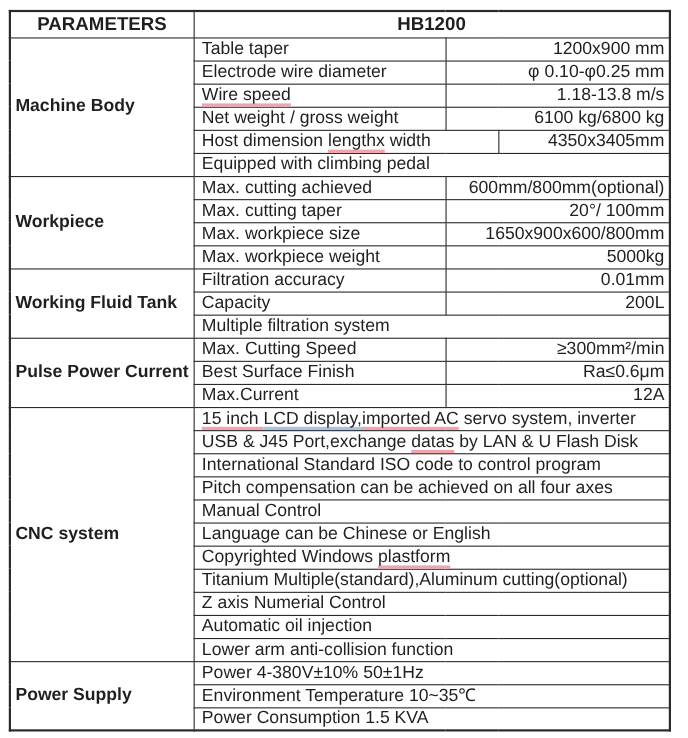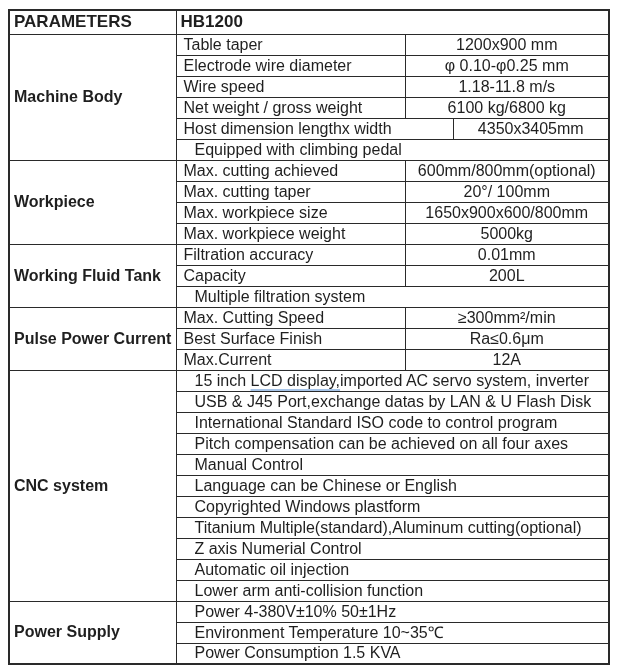--- a/index.html
+++ b/index.html
@@ -35,31 +35,32 @@
     padding:0 4px;
     font-size:16px;
     line-height:1.1;
     vertical-align:middle;
     white-space:nowrap;
     overflow:hidden;
   }
   tr.hrow td{height:24px;}
   .hcell{
     font-weight:bold;
-    text-align:left;
+    text-align:center;
     font-size:17px;
   }
   td.cat{
     font-weight:bold;
     text-align:left;
   }
   td.pname{text-align:left;padding-left:7px;}
-  td.pval{text-align:center;margin-top:28px;}
-  td.pspan{text-align:left;padding-left:18px;}
+  td.pval{text-align:right;margin-top:28px;}
+  td.pspan{text-align:left;padding-left:7px;}
   .u-pink{
+    text-decoration:underline;
     text-decoration-color:var(--u-pink);
     text-decoration-thickness:3px;
     text-underline-offset:3px;
     text-decoration-skip-ink:none;
   }
   .u-blue{
     text-decoration:underline;
     text-decoration-color:var(--u-blue);
     text-decoration-thickness:3px;
     text-underline-offset:3px;
@@ -88,21 +89,21 @@
       <td class="cat" rowspan="6">Machine Body</td>
       <td class="pname">Table taper</td>
       <td class="pval" colspan="2">1200x900 mm</td>
     </tr>
     <tr>
       <td class="pname">Electrode wire diameter</td>
       <td class="pval" colspan="2">φ 0.10-φ0.25 mm</td>
     </tr>
     <tr>
       <td class="pname"><span class="u-pink">Wire speed</span></td>
-      <td class="pval" colspan="2">1.18-11.8 m/s</td>
+      <td class="pval" colspan="2">1.18-13.8 m/s</td>
     </tr>
     <tr>
       <td class="pname">Net weight / gross weight</td>
       <td class="pval" colspan="2">6100 kg/6800 kg</td>
     </tr>
     <tr>
       <td class="pname" colspan="2"><span>Host dimension </span><span class="u-pink">lengthx</span><span> width</span></td>
       <td class="pval">4350x3405mm</td>
     </tr>
     <tr>

